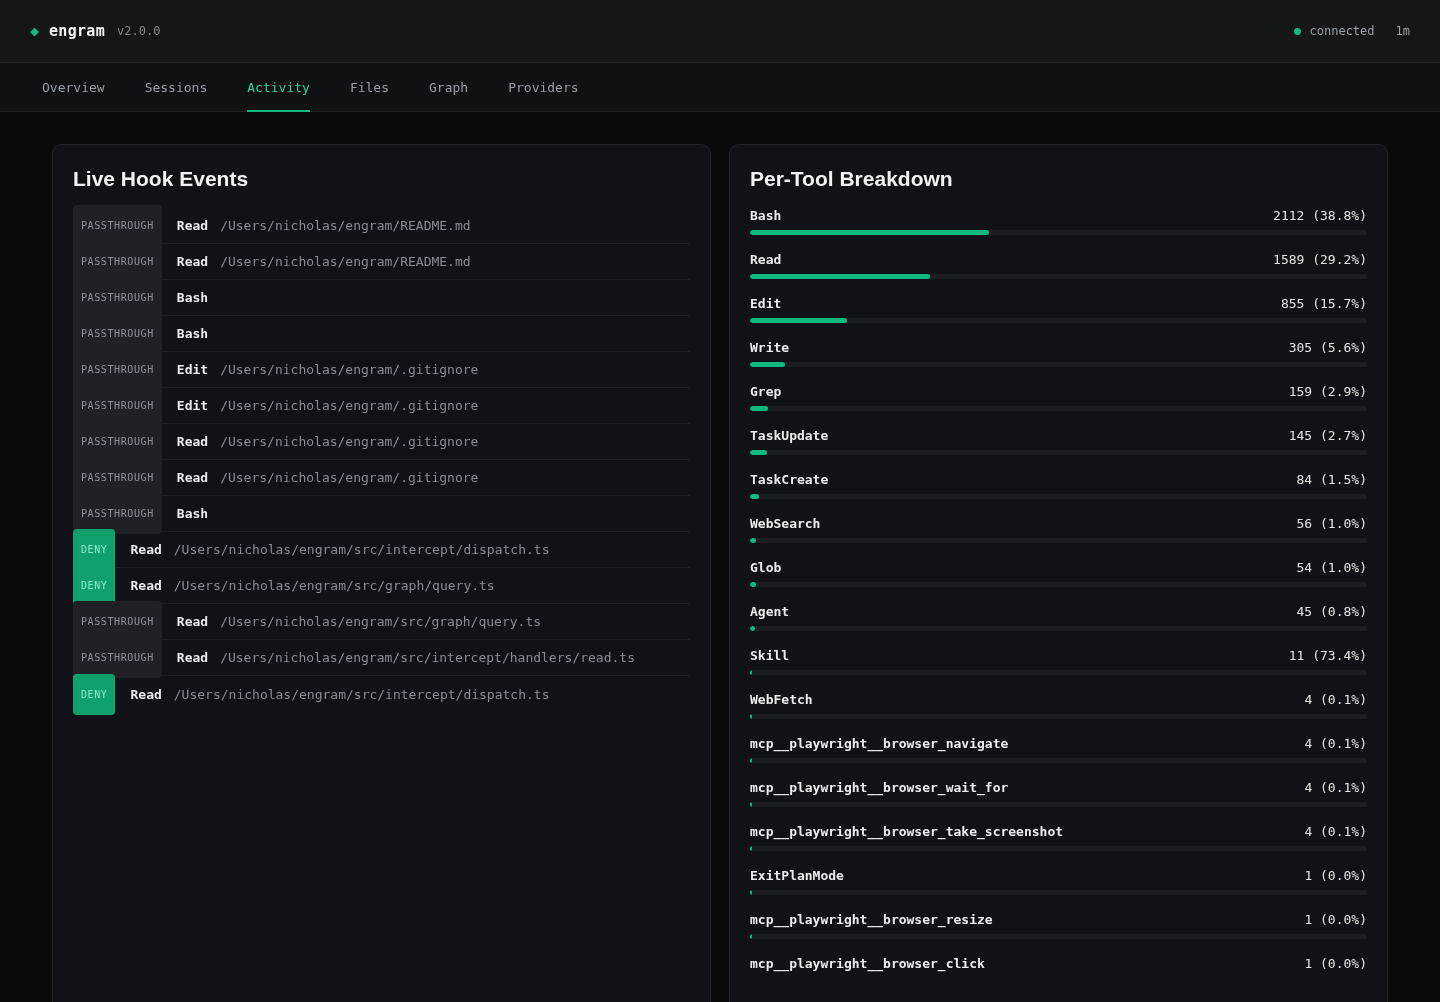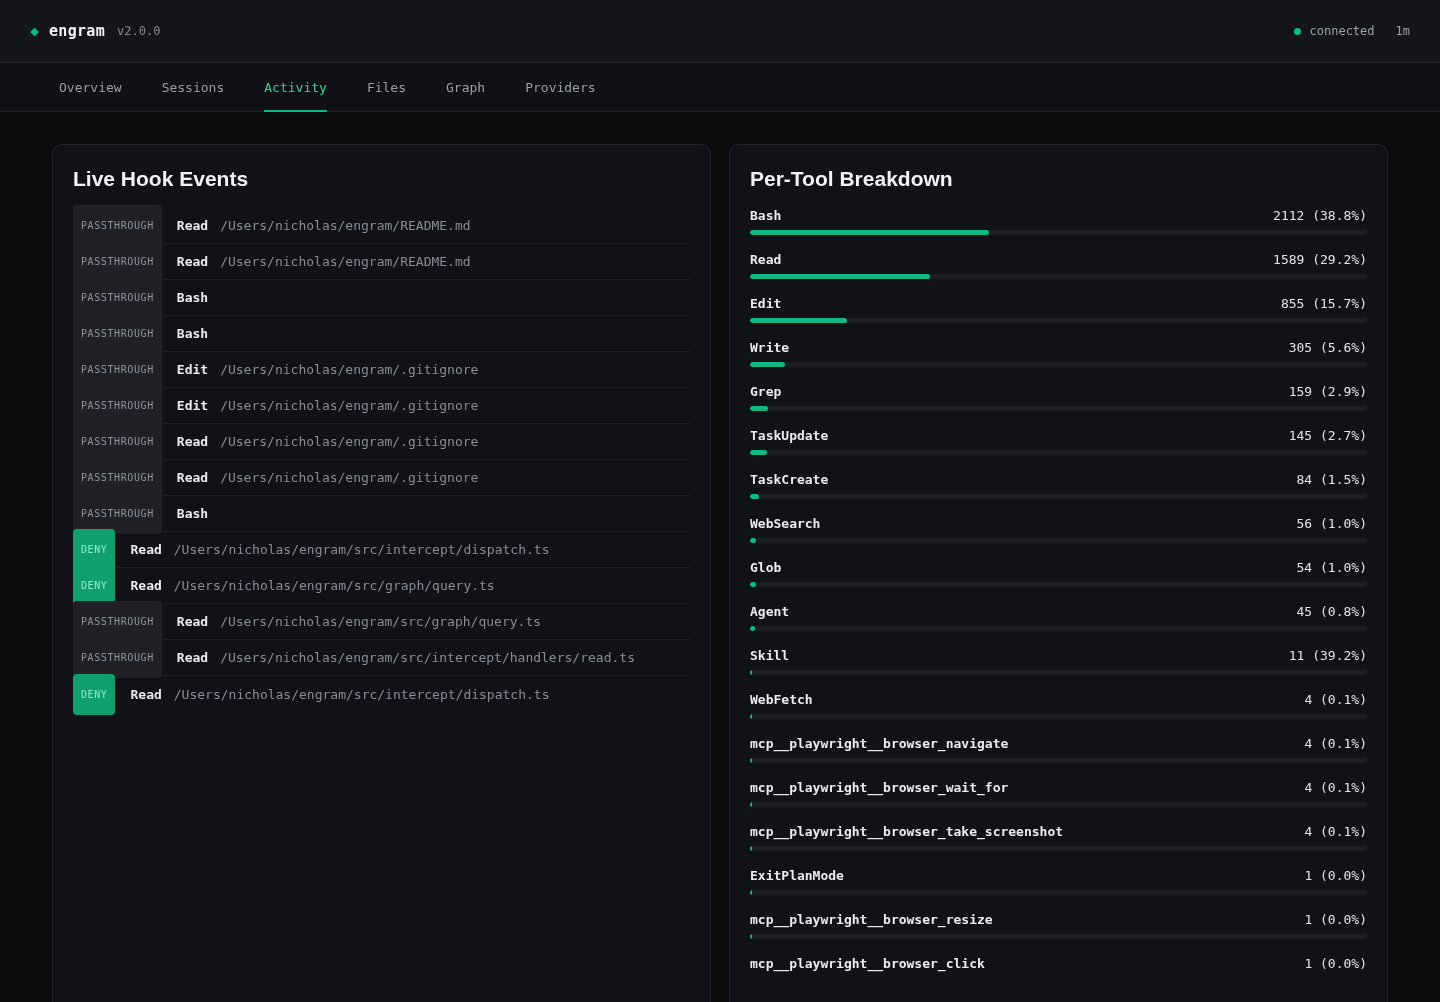--- a/index.html
+++ b/index.html
@@ -29,21 +29,21 @@
   .status-dot { width: 7px; height: 7px; border-radius: 50%; background: #10b981; }
   .uptime { margin-left: 12px; }
 
   
   .tabbar {
     height: 49px;
     background: #101115;
     border-bottom: 1px solid #1f2126;
     display: flex;
     align-items: stretch;
-    padding-left: 59px;
+    padding-left: 42px;
     gap: 40px;
   }
   .tab {
     position: relative;
     display: flex;
     align-items: center;
     font-size: 13px;
     color: #989fa8;
     cursor: pointer;
   }
@@ -318,21 +318,21 @@
       <span class="tool-name">Agent</span>
       <span class="tool-value">45 (0.8%)</span>
     </div>
     <div class="bar-track">
       <div class="bar-fill" style="width: 0.8%;"></div>
     </div>
   </div>
           <div class="tool-row">
     <div class="tool-line">
       <span class="tool-name">Skill</span>
-      <span class="tool-value">11 (39.2%)</span>
+      <span class="tool-value">11 (73.4%)</span>
     </div>
     <div class="bar-track">
       <div class="bar-fill" style="width: 0.2%;"></div>
     </div>
   </div>
           <div class="tool-row">
     <div class="tool-line">
       <span class="tool-name">WebFetch</span>
       <span class="tool-value">4 (0.1%)</span>
     </div>

